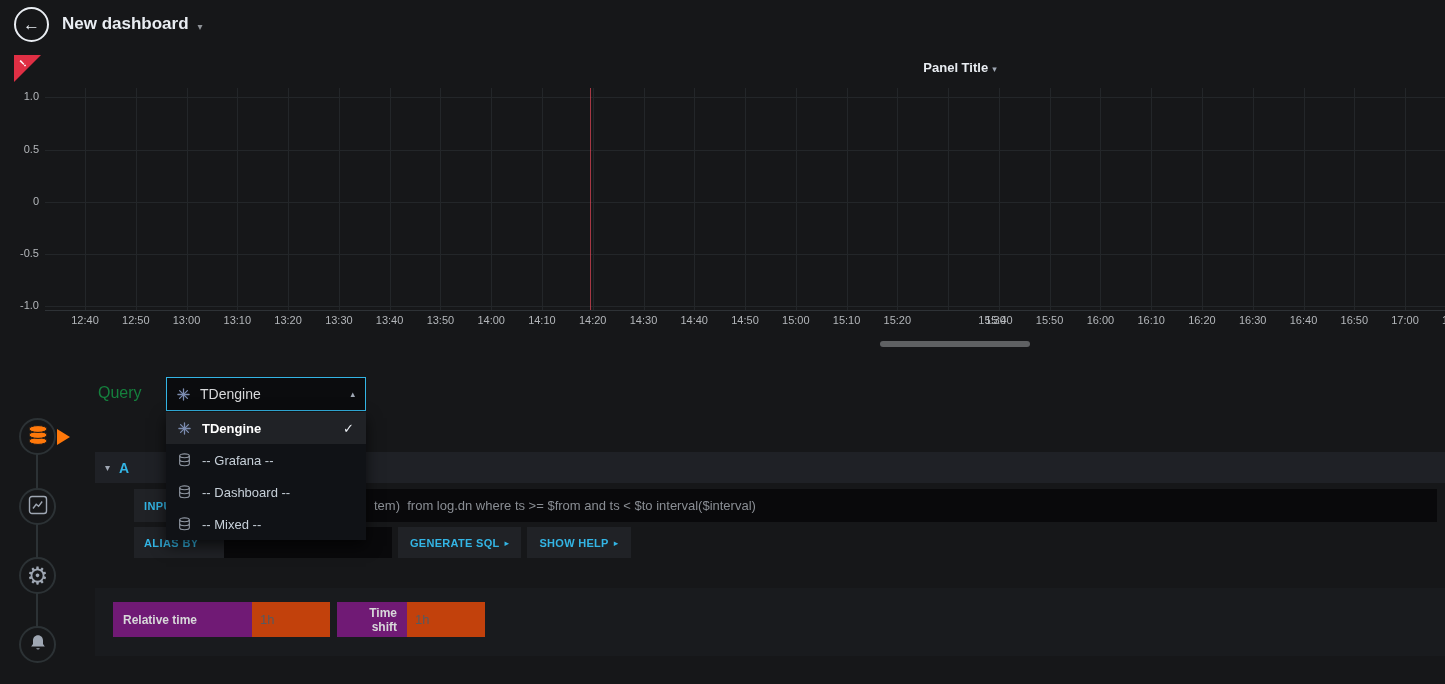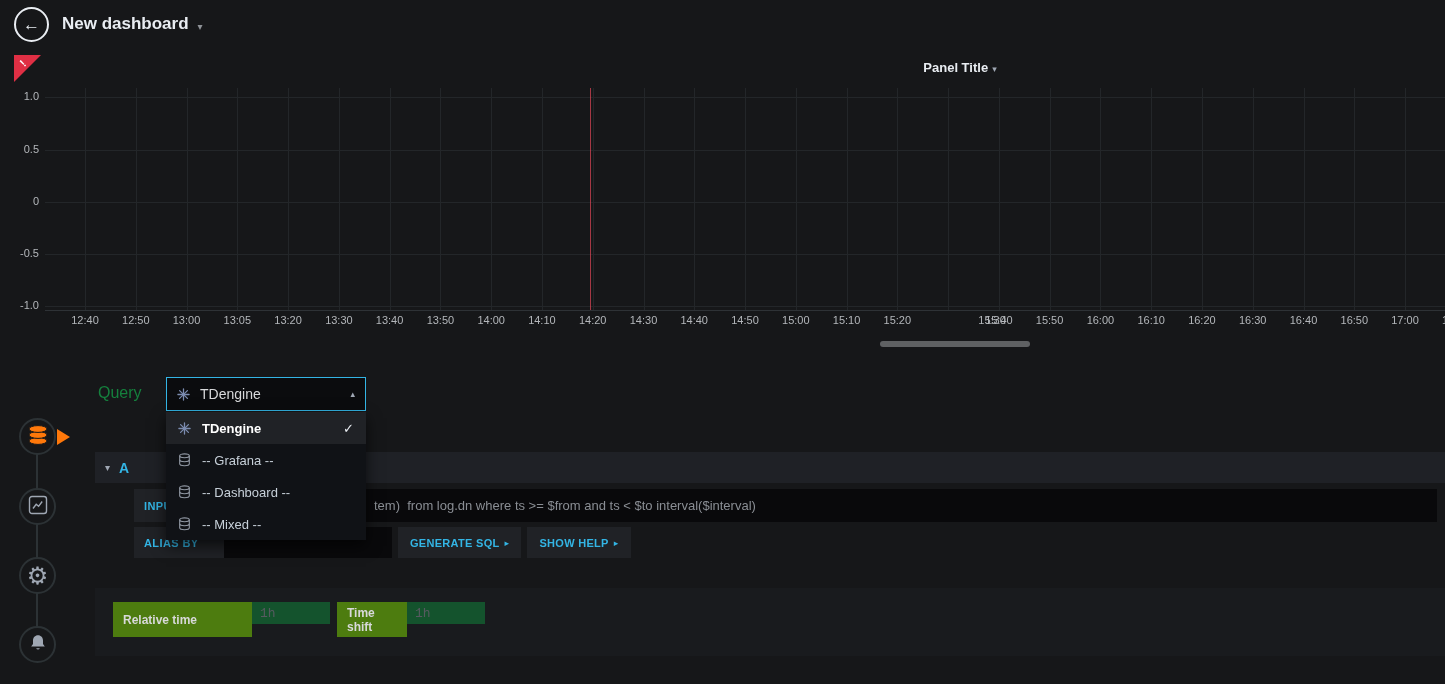--- a/index.html
+++ b/index.html
@@ -61,24 +61,24 @@
   .sql-label { width:90px; }
   .sql-input { width:1213px; height:33px; background:#09090b; border:none; outline:none; color:#8a8e94; font-size:13px; padding:0 10px 0 150px; font-family:inherit; }
 
   .alias-row { position:absolute; left:134px; top:527px; height:31px; display:flex; }
   .alias-label { width:90px; }
   .alias-input { width:168px; height:31px; background:#09090b; border:none; outline:none; color:#d8d9da; font-size:13px; padding:0 8px; font-family:inherit; }
   .btn-blue { background:#202226; color:#33b5e5; font-size:11px; font-weight:700; letter-spacing:.3px; display:flex; align-items:center; justify-content:center; gap:5px; cursor:pointer; margin-left:6px; padding:0 12px; white-space:nowrap; }
   .btn-blue .caret-r { font-size:9px; }
 
   .time-panel { position:absolute; left:95px; top:588px; width:1350px; height:68px; background:#191b1e; }
-  .gray-label { background:#4d7c0f; color:#d8d9da; font-size:12px; font-weight:700; display:flex; align-items:center; padding:0 10px; position:absolute; height:35px; }
+  .gray-label { background:#701a75; color:#d8d9da; font-size:12px; font-weight:700; display:flex; align-items:center; padding:0 10px; position:absolute; height:35px;text-align:right; }
   .rel-label { left:113px; top:602px; width:139px; }
   .shift-label { left:337px; top:602px; width:70px; }
-  .time-input { position:absolute; top:602px; height:22px; background:#14532d; border:none; outline:none; color:#d8d9da; font-size:13px; padding:0 8px; font-family:Liberation Mono, monospace; }
+  .time-input { position:absolute; top:602px; height:35px; background:#c2410c; border:none; outline:none; color:#d8d9da; font-size:13px; padding:0 8px; font-family:Liberation Sans, sans-serif; }
   .rel-input { left:252px; width:78px; }
   .shift-input { left:407px; width:78px; }
   .time-input::placeholder { color:#565a60; opacity:1; }
 </style>
 </head>
 <body>
 
 <div id="app">
 
   <div class="topbar">
@@ -136,21 +136,21 @@
       <span class="ytick" style="top: 90px;">1.0</span>
       <span class="ytick" style="top: 143px;">0.5</span>
       <span class="ytick" style="top: 195px;">0</span>
       <span class="ytick" style="top: 247px;">-0.5</span>
       <span class="ytick" style="top: 299px;">-1.0</span>
     </div>
   <div class="x-axis">
       <span class="xtick" style="left: 40px;">12:40</span>
       <span class="xtick" style="left: 90.8px; text-align: right;">12:50</span>
       <span class="xtick" style="left: 141.5px;">13:00</span>
-      <span class="xtick" style="left: 192.3px;">13:05</span>
+      <span class="xtick" style="left: 192.3px;">13:10</span>
       <span class="xtick" style="left: 243.1px;">13:20</span>
       <span class="xtick" style="left: 293.9px;">13:30</span>
       <span class="xtick" style="left: 344.6px;">13:40</span>
       <span class="xtick" style="left: 395.4px;">13:50</span>
       <span class="xtick" style="left: 446.2px;">14:00</span>
       <span class="xtick" style="left: 496.9px; text-align: right;">14:10</span>
       <span class="xtick" style="left: 547.7px;">14:20</span>
       <span class="xtick" style="left: 598.5px;">14:30</span>
       <span class="xtick" style="left: 649.2px;">14:40</span>
       <span class="xtick" style="left: 700px;">14:50</span>

